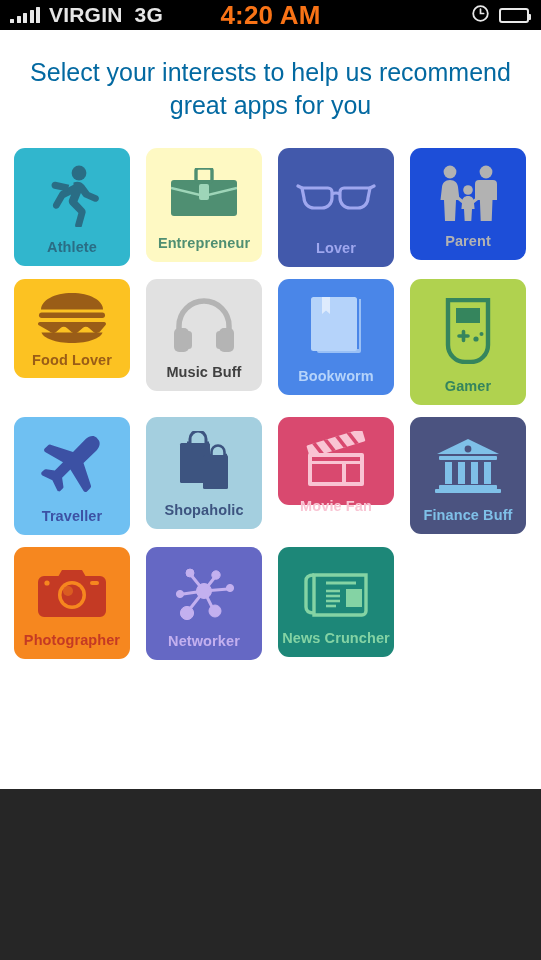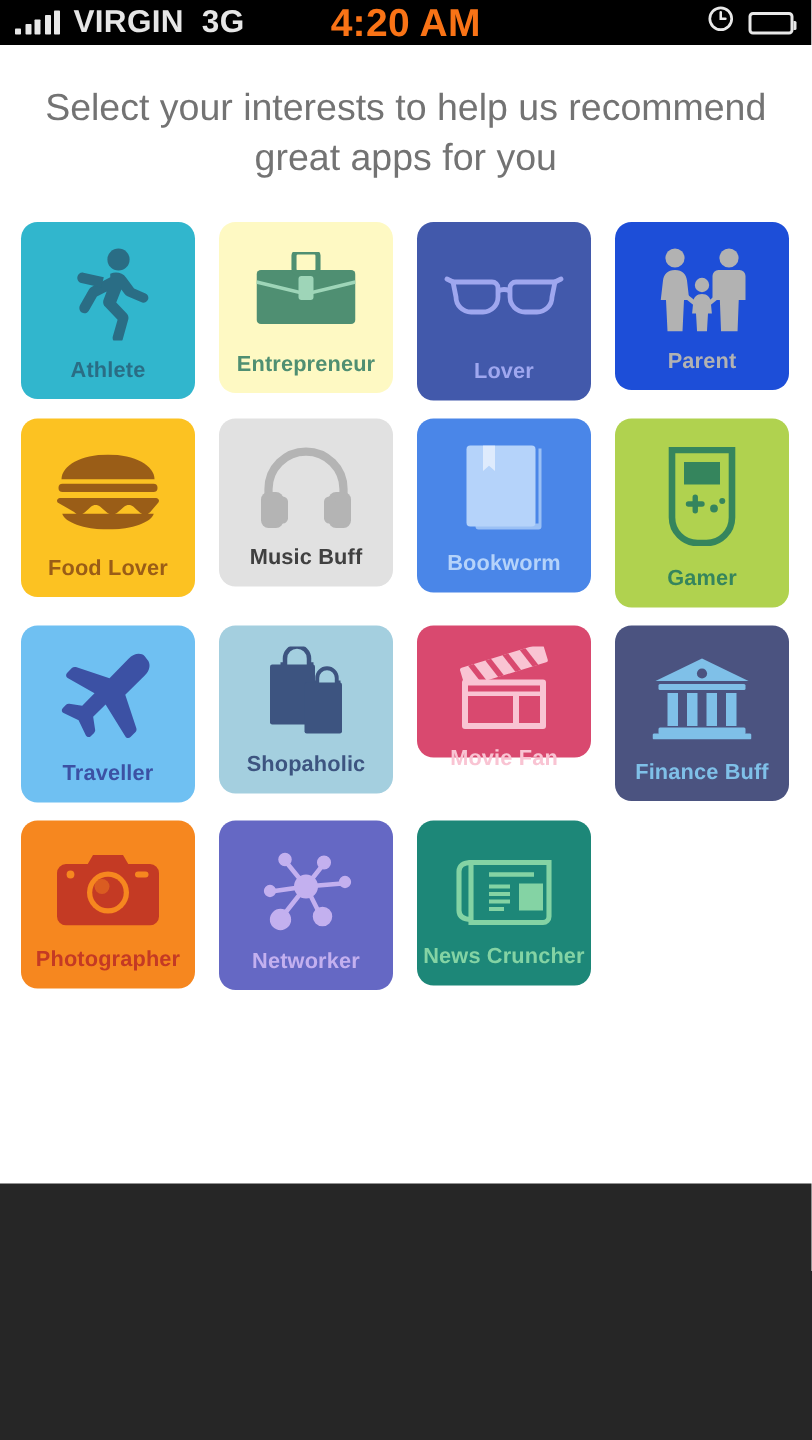--- a/index.html
+++ b/index.html
@@ -43,21 +43,21 @@
     width:2.5px; height:6px; background:#e8e8e8; border-radius:0 1px 1px 0;
   }
   #battery-fill{ width:100%; height:100%; background:#e8e8e8; border-radius:1px; }
 
   
   #headline{
     padding:26px 24px 0 24px;
     text-align:center;
     font-size:25px;
     line-height:1.32;
-    color:#737373;
+    color:#0369a1;
     font-weight:400;
   }
 
   
   #interests-grid{
     margin-top:26px;
     padding:0 14px;
     display:flex;
     flex-wrap:wrap;
     align-items:flex-start;
@@ -164,21 +164,21 @@
       <path d="M13 15c-5 0-7.5 3-8 7l-1.5 13h3.5l1 21h10l1-21h3.5L21 22c-.5-4-3-7-8-7z"></path>
       <circle cx="49" cy="7" r="6.4"></circle>
       <path d="M42 15h14a4 4 0 0 1 4 4v16h-4.5l-.8 21h-11l-.8-21H38V19a4 4 0 0 1 4-4z"></path>
       <circle cx="31" cy="25" r="4.8"></circle>
       <path d="M31 31c-3.6 0-5.5 2.2-5.8 5l-.8 8h2.6l.7 12h6.6l.7-12h2.6l-.8-8c-.3-2.8-2.2-5-5.8-5z"></path>
       <path d="M21 33 L26 37 M41 33 L36 37" stroke="#b2b2b2" stroke-width="3" stroke-linecap="round"></path>
     </svg>
       </div>
       <div class="tile-label" style="color: rgb(178, 178, 178);">Parent</div>
     </div>
-    <div class="tile" style="background: rgb(252, 194, 34); height: 119px;">
+    <div class="tile" style="background: rgb(252, 194, 34); height: 99px;">
       <div class="tile-icon">
         <svg width="72" height="50" viewBox="0 0 72 50" fill="#9a5d17">
       <path d="M36 0C18 0 5 7.5 5 16.5h62C67 7.5 54 0 36 0z"></path>
       <rect x="3" y="19.5" width="66" height="5.5" rx="2.7"></rect>
       <path d="M4 29h64c1.6 0 2.6 1.8 1.6 3l-5.4 6.3c-1.8 2.1-5 2.3-7 .4l-4.2-3.8c-1.8-1.6-4.5-1.6-6.3 0l-4.6 4c-1.9 1.6-4.7 1.6-6.6 0l-4.6-4c-1.8-1.6-4.5-1.6-6.3 0l-4.2 3.8c-2 1.9-5.2 1.7-7-.4L2.4 32c-1-1.2 0-3 1.6-3z"></path>
       <path d="M36 50c16.5 0 29-5 30.5-10.5H5.5C7 45 19.5 50 36 50z"></path>
     </svg>
       </div>
       <div class="tile-label" style="color: rgb(154, 93, 23);">Food Lover</div>
     </div>

